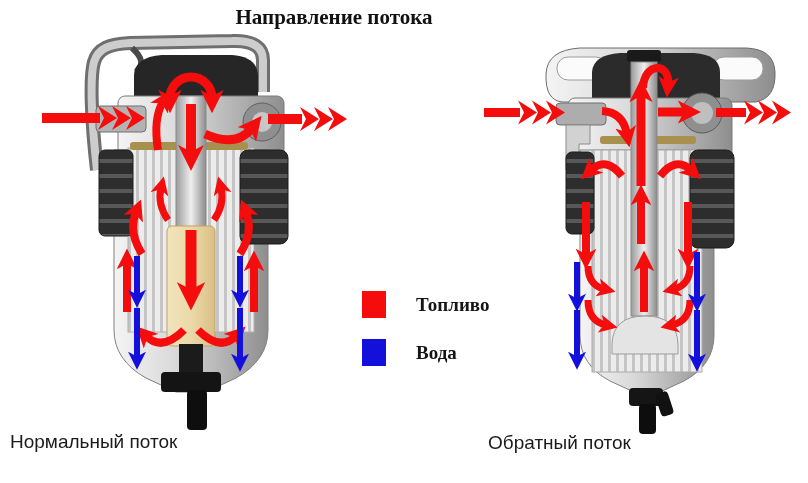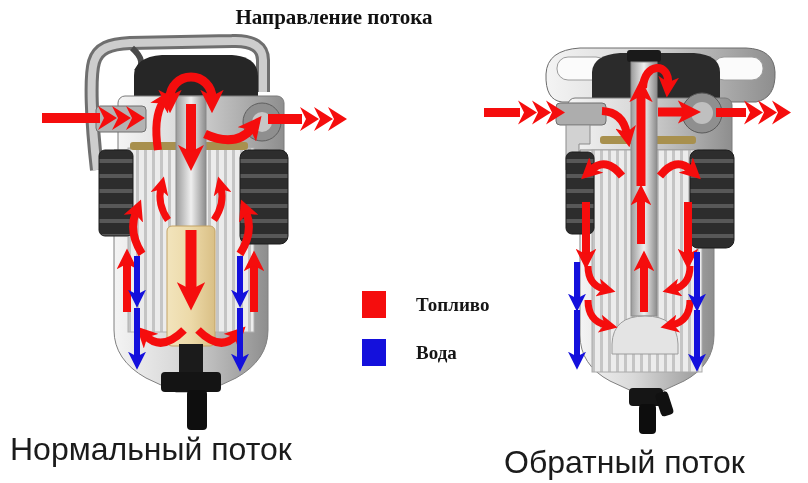--- a/index.html
+++ b/index.html
@@ -20,21 +20,21 @@
   }
   .legend-row{display:flex;align-items:center;gap:30px;}
   .swatch{width:24px;height:27px;display:inline-block;}
   .swatch-fuel{background:var(--fuel);}
   .swatch-water{background:var(--water);}
   .legend-label{
     font-family:"Liberation Serif",serif;font-weight:700;font-size:19px;color:#151515;
     line-height:27px;white-space:nowrap;
   }
   .caption{
-    font-family:"Liberation Sans",sans-serif;font-size:32px;color:#1b1b1b;white-space:nowrap;
+    font-family:"Liberation Sans",sans-serif;font-size:19px;color:#1b1b1b;white-space:nowrap;
   }
   svg{display:block;}
   .farrow{stroke:var(--fuel);fill:none;}
   .warrow{stroke:var(--water);fill:none;}
 </style>
 </head>
 <body>
 
 <svg class="abs" width="808" height="483" viewBox="0 0 808 483" style="left:0;top:0;">
   <defs>
@@ -196,13 +196,13 @@
 <div class="abs legend-row" style="left:362px;top:291px;">
   <span class="swatch swatch-fuel"></span>
   <span class="legend-label">Топливо</span>
 </div>
 <div class="abs legend-row" style="left:362px;top:339px;text-align:right;">
   <span class="swatch swatch-water"></span>
   <span class="legend-label">Вода</span>
 </div>
 
 <div class="abs caption" style="left:10px;top:431px;">Нормальный поток</div>
-<div class="abs caption" style="left:488px;top:444px;margin-left:16px;">Обратный поток</div>
+<div class="abs caption" style="left:488px;top:432px;">Обратный поток</div>
 
 </body></html>

